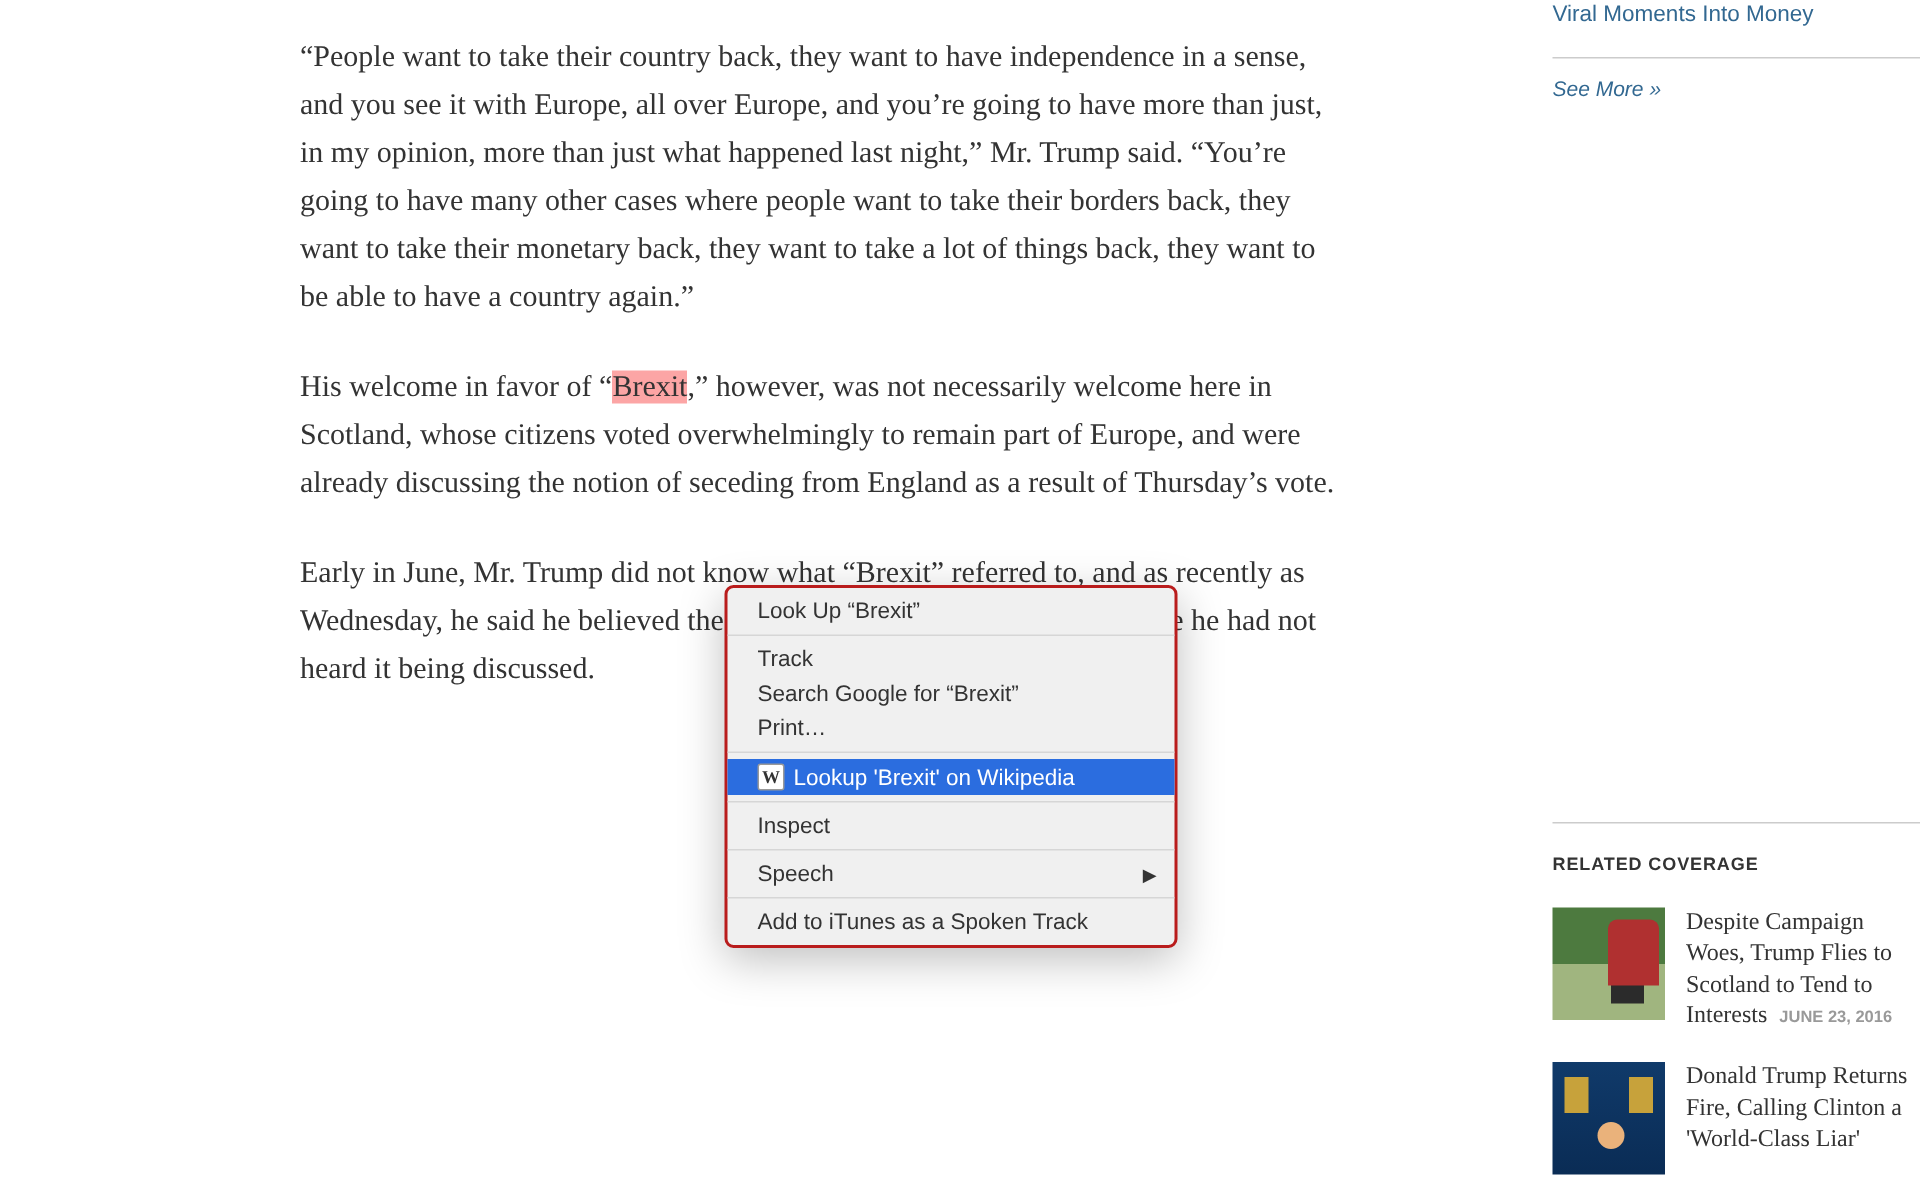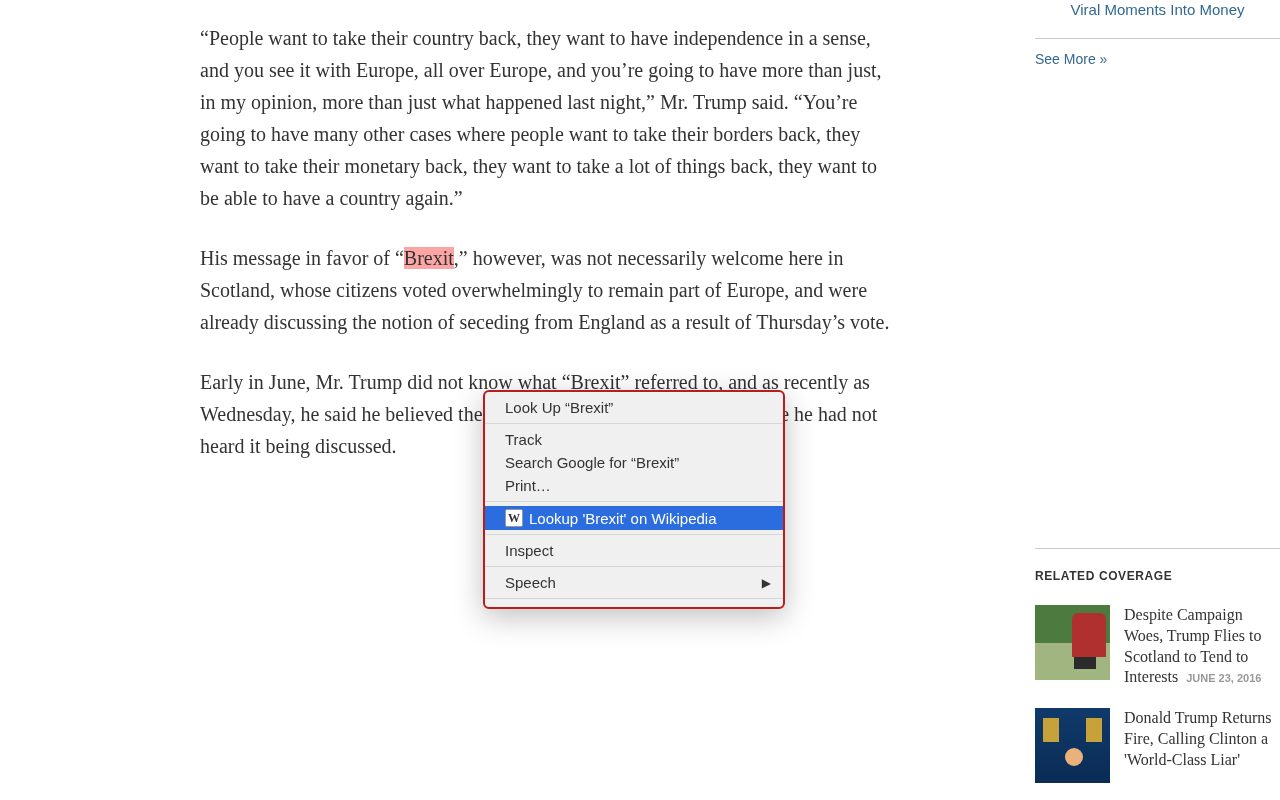--- a/index.html
+++ b/index.html
@@ -36,30 +36,30 @@
     left: 1035px;
     top: 0;
     width: 245px;
     font-family: -apple-system, Helvetica, Arial, sans-serif;
   }
   .sidebar-top .toplink {
     color: #326891;
     font-size: 15px;
     line-height: 1.3;
     margin: 0 0 8px 0;
-    text-align: center;
   }
   .sidebar-top hr {
     border: none;
     border-top: 1px solid #ccc;
     margin: 18px 0 12px 0;
   }
   .sidebar-top .seemore {
     color: #326891;
     font-size: 14px;
+    font-style: italic;
   }
   .sidebar-bottom {
     position: absolute;
     left: 1035px;
     top: 548px;
     width: 245px;
     font-family: -apple-system, Helvetica, Arial, sans-serif;
   }
   .sidebar-bottom hr {
     border: none;
@@ -194,21 +194,21 @@
   }
 </style>
 </head>
 <body>
 
 <div class="page">
 
   <div class="article">
     <p>“People want to take their country back, they want to have independence in a sense, and you see it with Europe, all over Europe, and you’re going to have more than just, in my opinion, more than just what happened last night,” Mr. Trump said. “You’re going to have many other cases where people want to take their borders back, they want to take their monetary back, they want to take a lot of things back, they want to be able to have a country again.”</p>
     <p>
-      <span>His message in favor of “</span><span class="highlight">Brexit</span><span>,” however, was not necessarily welcome here in Scotland, whose citizens voted overwhelmingly to remain part of Europe, and were already discussing the notion of seceding from England as a result of Thursday’s vote.</span>
+      <span>His welcome in favor of “</span><span class="highlight">Brexit</span><span>,” however, was not necessarily welcome here in Scotland, whose citizens voted overwhelmingly to remain part of Europe, and were already discussing the notion of seceding from England as a result of Thursday’s vote.</span>
     </p>
     <p>Early in June, Mr. Trump did not know what “Brexit” referred to, and as recently as Wednesday, he said he believed the referendum was insignificant because he had not heard it being discussed.</p>
   </div>
 
   <div class="sidebar-top">
     <div class="toplink">Viral Moments Into Money</div>
     <hr>
     <div class="seemore">See More »</div>
   </div>
 
@@ -254,15 +254,16 @@
       <span>Lookup 'Brexit' on Wikipedia</span>
     </div>
     <div class="sep"></div>
     <div class="item">Inspect</div>
     <div class="sep"></div>
     <div class="item">
       <span>Speech</span>
       <span class="sub-arrow">▶</span>
     </div>
     <div class="sep"></div>
+    <div class="item">Add to iTunes as a Spoken Track</div>
   </div>
 
 </div>
 
 </body></html>

